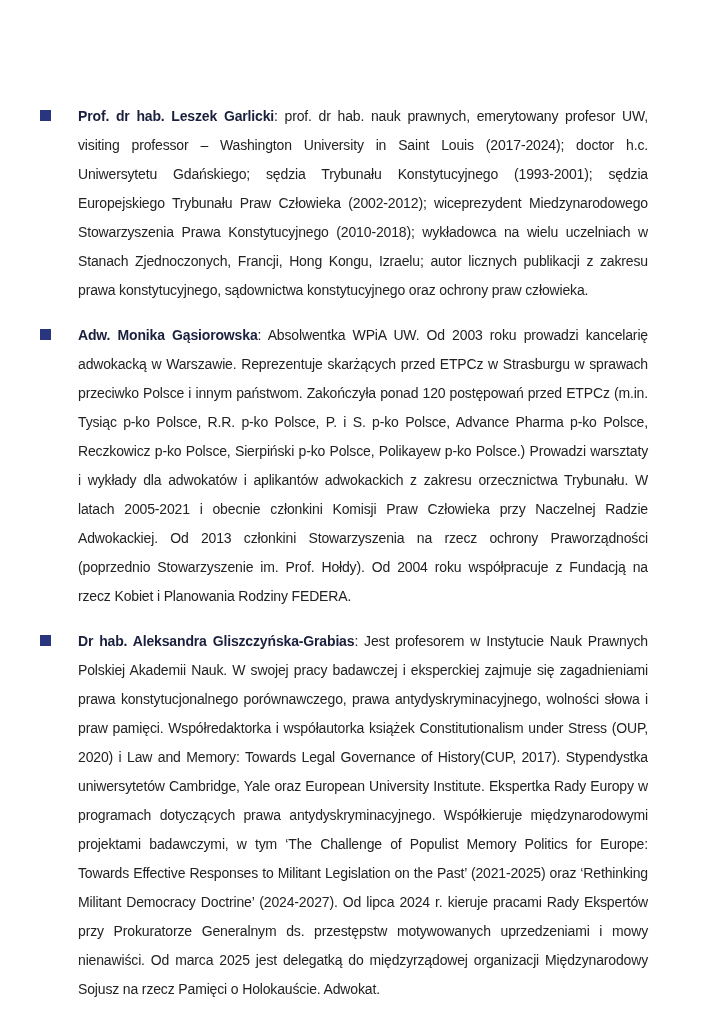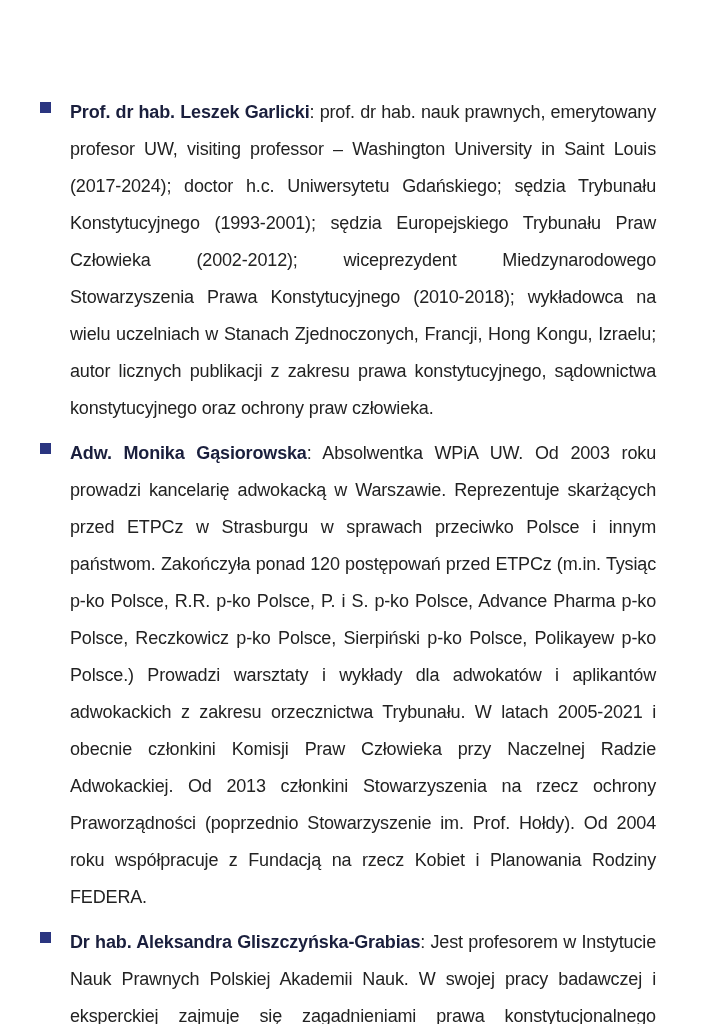--- a/index.html
+++ b/index.html
@@ -28,23 +28,23 @@
     }
     .bullet {
       position: absolute;
       left: 0;
       top: 8px;
       width: 11px;
       height: 11px;
       background: #2a3580;
     }
     .entry p {
-      margin: 8px;
-      font-size: 18px;
-      line-height: 37px;
+      margin: 16px;
+      font-size: 14px;
+      line-height: 29px;
       text-align: justify;
       letter-spacing: -0.15px;
       word-spacing: 0px;
     }
     .name {
       font-weight: bold;
       color: #1a1f3d;
     }
     .entry:nth-child(2) { margin-top: 4px; }
     .entry:nth-child(3) { margin-top: 4px; }

